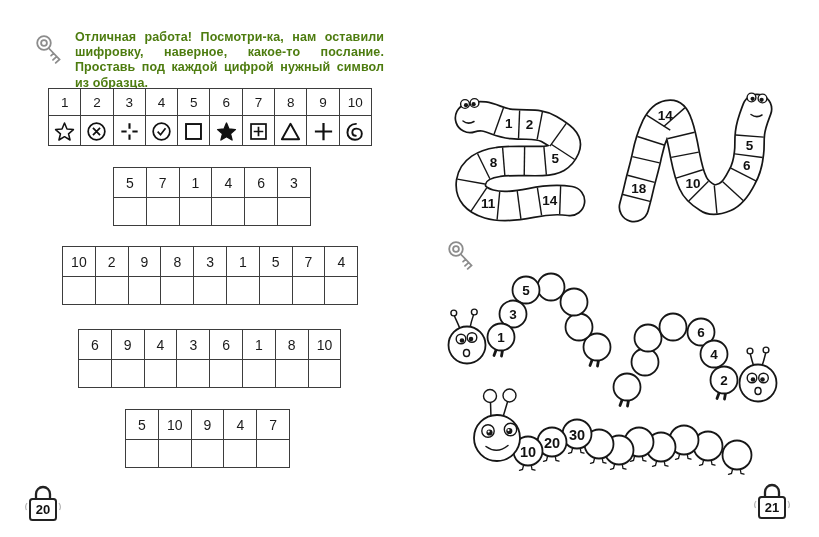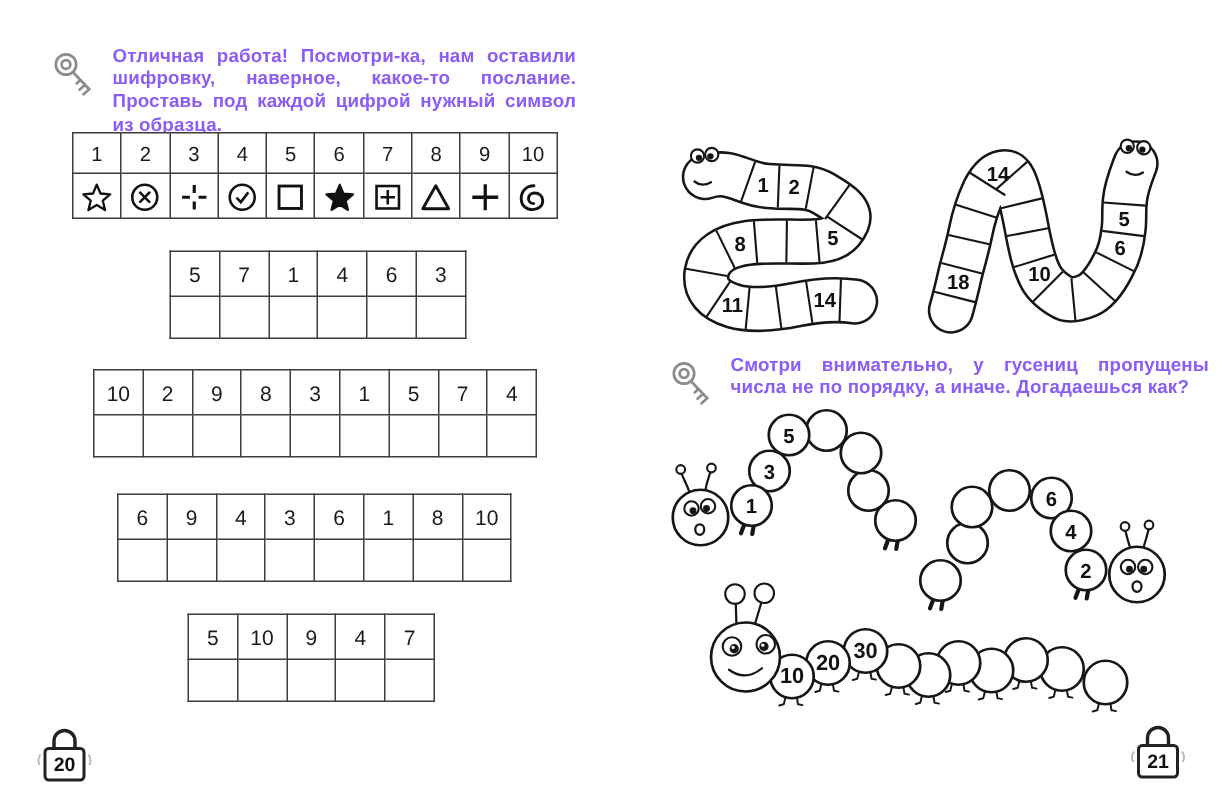--- a/index.html
+++ b/index.html
@@ -5,21 +5,21 @@
   html,body{margin:0;padding:0;}
   body{width:819px;height:537px;background:#fff;position:relative;
        font-family:"Liberation Sans",sans-serif;color:#1a1a1a;overflow:hidden;}
   .page{position:absolute;top:0;height:537px;}
   #page-left{left:0;width:410px;}
   #page-right{left:410px;width:409px;}
 
   .instr{position:absolute;display:flex;align-items:flex-start;gap:9px;}
   .key-ic{flex:0 0 auto;margin-top:3px;}
   .instr p{margin:0;font-size:12.5px;line-height:15.2px;font-weight:600;
-           text-align:justify;letter-spacing:.1px;color:#8b5cf6;}
+           text-align:justify;letter-spacing:.1px;color:#4d7c0f;}
 
   table{border-collapse:collapse;position:absolute;background:#fff;}
   td{border:1.2px solid #3d3d3d;text-align:center;vertical-align:middle;padding:0;}
   .lg-num{width:31.3px;height:26px;font-size:13.5px;font-weight:500;}
   .lg-sym{width:31.3px;height:29px;}
   .lg-sym svg{display:block;margin:2px auto 0;}
   .ct td.num{width:31.8px;height:29px;font-size:14px;font-weight:500;}
   .ct td.ans{height:26.5px;background:#fff;}
 
   .tube-o{fill:none;stroke:#161616;stroke-width:31;stroke-linecap:round;}
@@ -326,21 +326,20 @@
       <circle class="pupil" cx="312.6" cy="8.8" r="2.1"></circle>
         <circle class="pupil" cx="321.6" cy="9.8" r="2.1"></circle>
       <path class="thin" d="M311,24.5 Q316.5,28.5 322,25"></path>
     </g>
   </svg>
 
   <div class="instr" style="left:36px;top:236px;width:360px;">
     <svg class="key-ic" width="32" height="34" viewBox="0 0 32 34">
         <use href="#key"></use>
       </svg>
-    <p>Смотри внимательно, у гусениц пропущены числа не по порядку, а иначе. Догадаешься как?</p>
   </div>
 
   <svg id="cats" style="position:absolute;left:30px;top:268px;" width="375" height="248" viewBox="0 0 375 248">
     <g id="c1-body">
         <line x1="57" y1="79.5" x2="54" y2="87.5" class="leg-b"></line>
         <line x1="63" y1="79.5" x2="61.5" y2="88" class="leg-b"></line>
         <line x1="153" y1="89.5" x2="150" y2="97.5" class="leg-b"></line>
         <line x1="159" y1="89.5" x2="157.5" y2="98" class="leg-b"></line>
         <circle cx="157" cy="79" r="13.5" class="body-c"></circle>
         <circle cx="139" cy="59" r="13.5" class="body-c"></circle>

